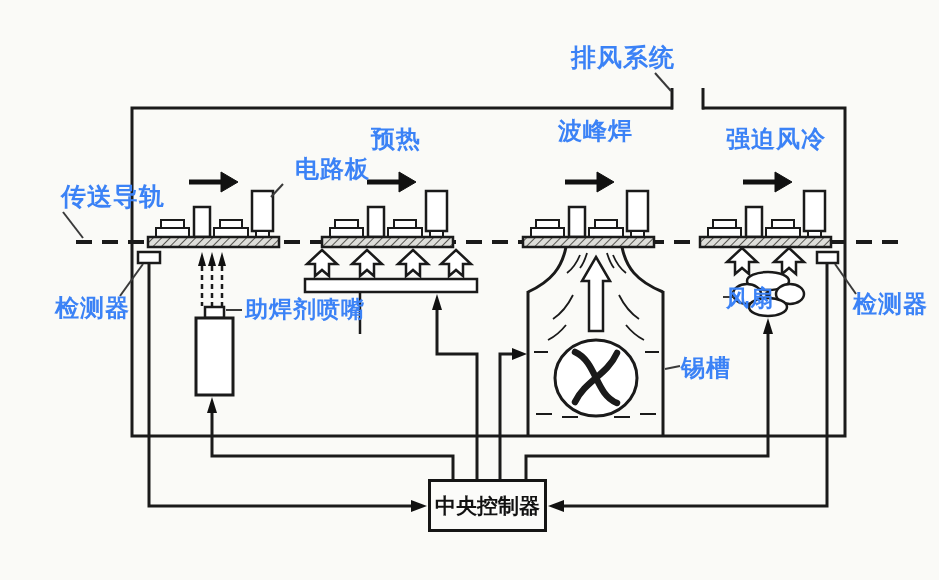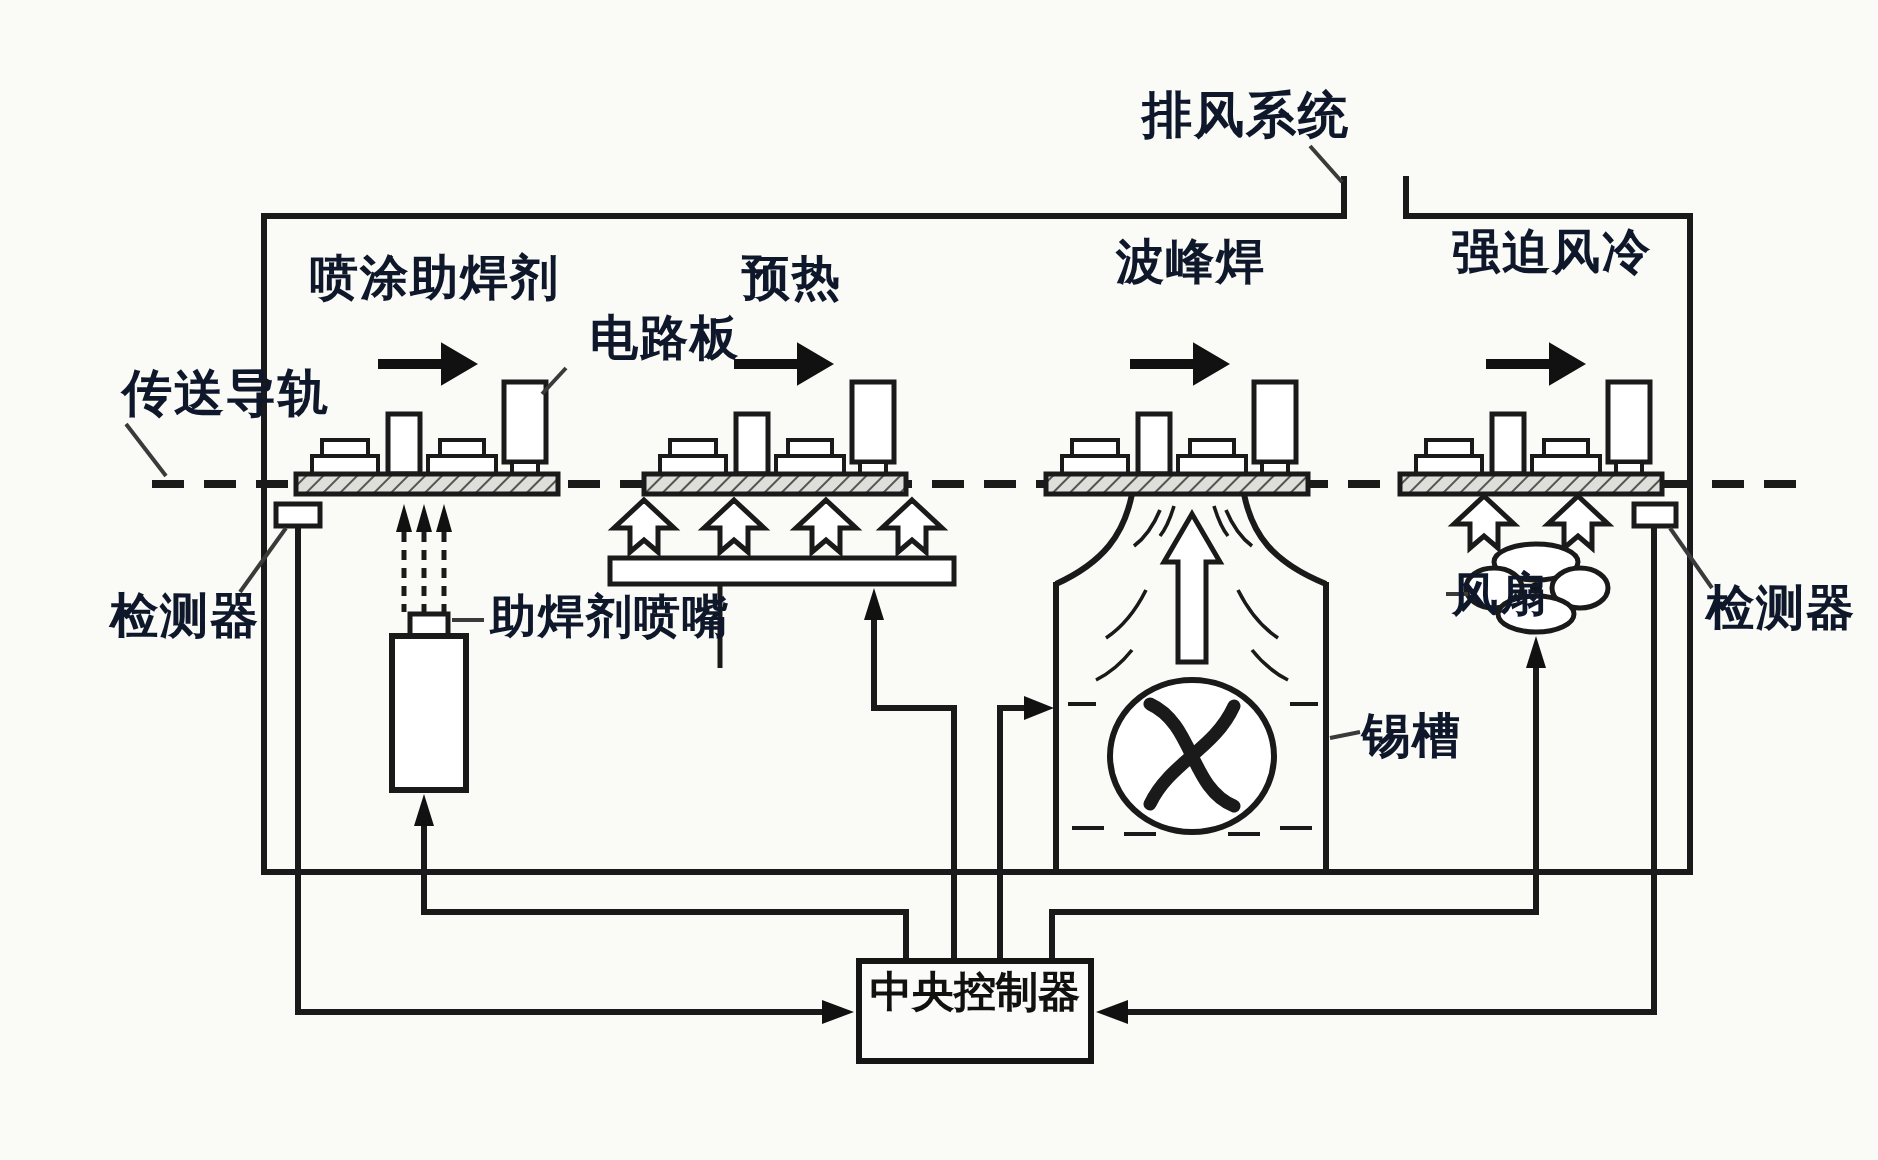--- a/index.html
+++ b/index.html
@@ -9,36 +9,36 @@
   }
   #stage{
     position:relative;
     width:939px;height:580px;
     background:#fafaf7;
     overflow:hidden;
   }
   #linework{position:absolute;left:0;top:0;}
   .lbl{
     position:absolute;
-    color:#0f172a;
+    color:#3b82f6;
     font-weight:bold;
     white-space:nowrap;
     letter-spacing:1px;
     line-height:1.1;
   }
   .fs25{font-size:25px;}
   .fs24{font-size:24px;}
   .fs23{font-size:23px;}
   #controller-box{
     position:absolute;
     left:428px;top:479px;
     width:113px;height:47px;
     border:3px solid #151515;
     background:#fbfbf9;
-    display:flex;align-items:flex-start;justify-content:center;
+    display:flex;align-items:center;justify-content:center;
     font-size:21px;font-weight:bold;color:#111;
     white-space:nowrap;
   }
 </style>
 </head>
 <body>
 
 <div id="stage">
 
   <svg id="linework" width="939" height="580" viewBox="0 0 939 580">
@@ -209,24 +209,23 @@
       <line x1="835" y1="264" x2="856" y2="294"></line>
       <line x1="226" y1="310" x2="242" y2="310"></line>
       <line x1="723" y1="297" x2="734" y2="297"></line>
       <line x1="665" y1="369" x2="680" y2="366"></line>
     </g>
   </svg>
 
   <div class="lbl fs25" style="left:571px;top:44px;">排风系统</div>
   <div class="lbl fs25" style="left:33px;top:183px;margin-left:28px;">传送导轨</div>
 
-  <div class="lbl fs24" style="left:155px;top:126px;">喷涂助焊剂</div>
   <div class="lbl fs24" style="left:371px;top:126px;">预热</div>
   <div class="lbl fs24" style="left:558px;top:118px;">波峰焊</div>
-  <div class="lbl fs24" style="left:726px;top:113px;">强迫风冷</div>
+  <div class="lbl fs24" style="left:726px;top:126px;">强迫风冷</div>
 
   <div class="lbl fs24" style="left:295px;top:156px;">电路板</div>
   <div class="lbl fs24" style="left:55px;top:295px;">检测器</div>
   <div class="lbl fs24" style="left:853px;top:291px;">检测器</div>
   <div class="lbl fs23" style="left:245px;top:297px;">助焊剂喷嘴</div>
   <div class="lbl fs23" style="left:678px;top:286px;margin-left:48px;">风扇</div>
   <div class="lbl fs24" style="left:681px;top:355px;">锡槽</div>
 
   <div id="controller-box">
     <span>中央控制器</span>

